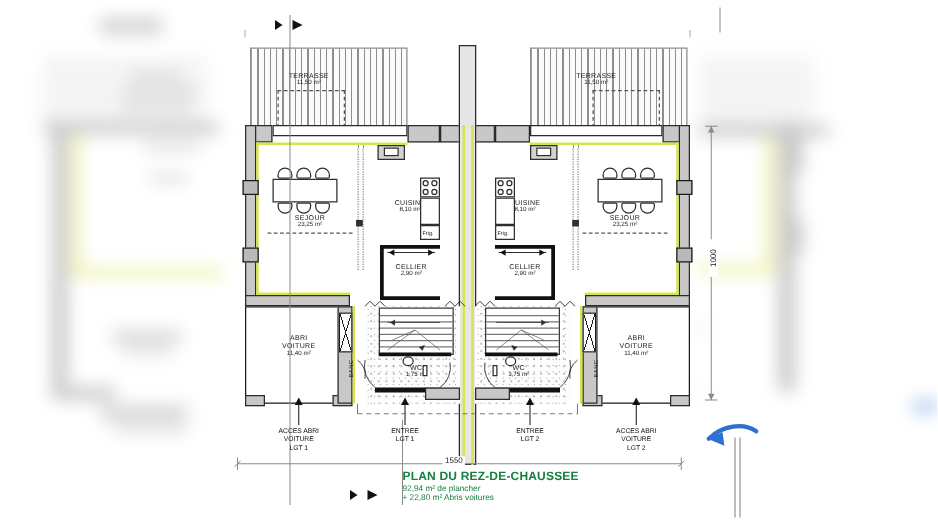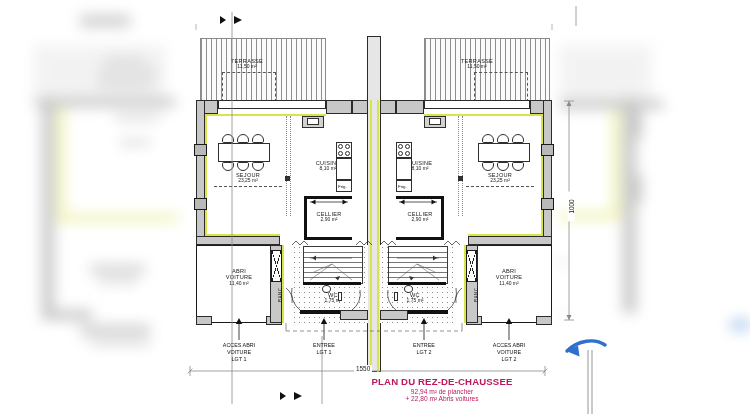--- a/index.html
+++ b/index.html
@@ -64,21 +64,21 @@
 
   
   .dimtxt{position:absolute;font-size:6.4px;color:#222;background:#fff;padding:0 2px;white-space:nowrap;}
   .dimtxt-v{position:absolute;font-size:6.4px;color:#222;background:#fff;padding:0 2px;white-space:nowrap;
             transform-origin:50% 50%;transform:rotate(-90deg);}
 
   
   .callout{position:absolute;text-align:center;font-size:5.4px;line-height:1.25;color:#111;white-space:nowrap;}
 
   
-  #titleblock{position:absolute;text-align:center;color:#be185d;}
+  #titleblock{position:absolute;color:#15803d;}
   #titleblock .t1{font-size:9.6px;font-weight:bold;letter-spacing:.15px;}
   #titleblock .t2{font-size:6.6px;margin-top:1px;}
   #titleblock .t3{font-size:6.6px;}
 
   .dashed-h{position:absolute;border-top:1px dashed #555;}
   .dotted-v{position:absolute;border-left:1px dotted #888;}
 </style>
 </head>
 <body>
 

